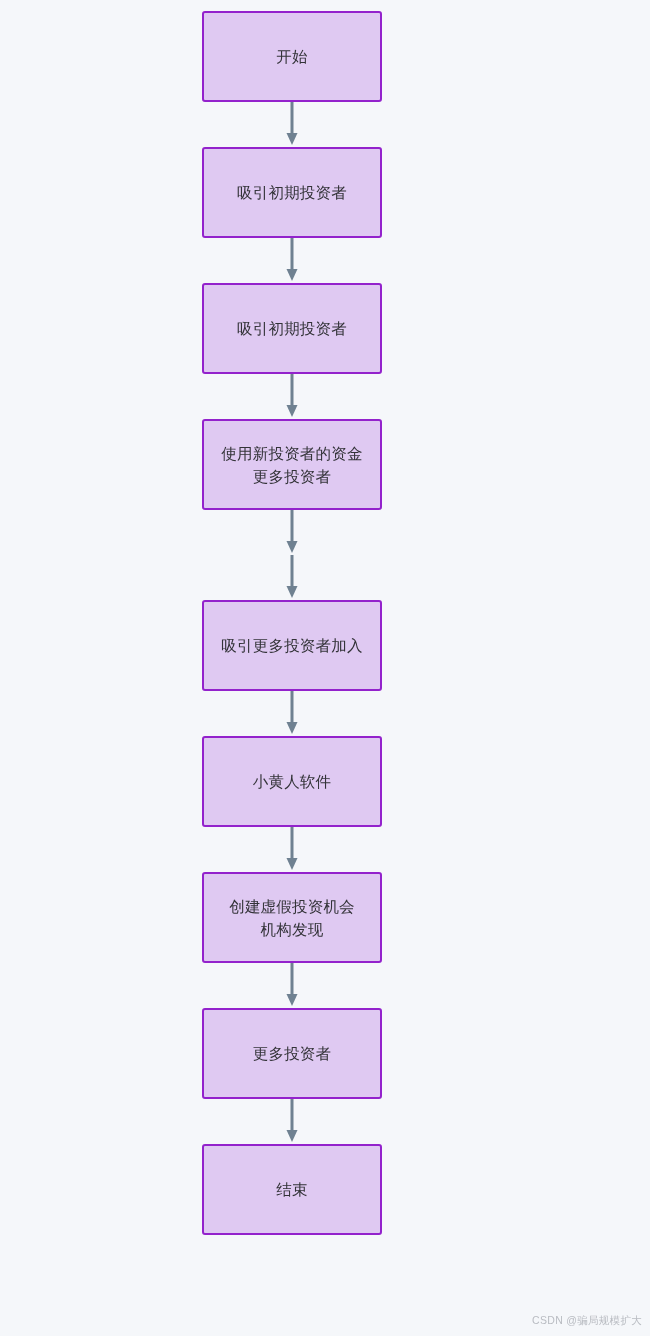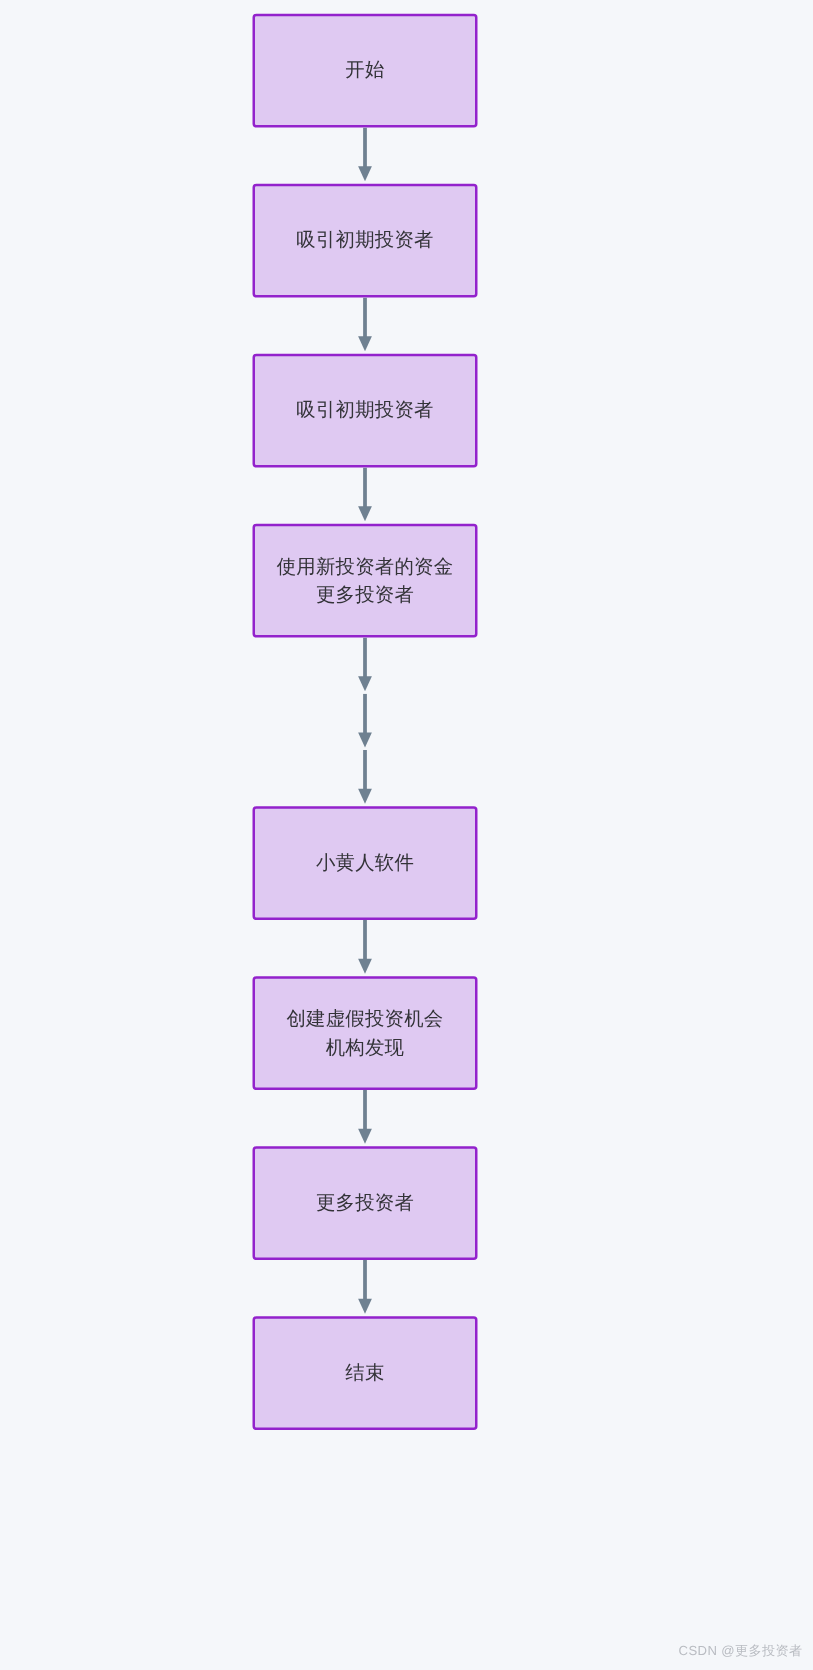--- a/index.html
+++ b/index.html
@@ -93,20 +93,21 @@
     <line x1="10" y1="0" x2="10" y2="33" stroke="#6f8191" stroke-width="3"></line>
     <path d="M10 43 L4.5 31 L15.5 31 Z" fill="#6f8191"></path>
   </svg>
 
 
   <svg class="edge" viewBox="0 0 20 45">
     <line x1="10" y1="0" x2="10" y2="33" stroke="#6f8191" stroke-width="3"></line>
     <path d="M10 43 L4.5 31 L15.5 31 Z" fill="#6f8191"></path>
   </svg>
 
+  <div class="node">吸引更多投资者加入</div>
 
   <svg class="edge" viewBox="0 0 20 45">
     <line x1="10" y1="0" x2="10" y2="33" stroke="#6f8191" stroke-width="3"></line>
     <path d="M10 43 L4.5 31 L15.5 31 Z" fill="#6f8191"></path>
   </svg>
 
   <div class="node">小黄人软件</div>
 
   <svg class="edge" viewBox="0 0 20 45">
     <line x1="10" y1="0" x2="10" y2="33" stroke="#6f8191" stroke-width="3"></line>
@@ -125,13 +126,13 @@
 
   <svg class="edge" viewBox="0 0 20 45">
     <line x1="10" y1="0" x2="10" y2="33" stroke="#6f8191" stroke-width="3"></line>
     <path d="M10 43 L4.5 31 L15.5 31 Z" fill="#6f8191"></path>
   </svg>
 
   <div class="node">结束</div>
 
 </div>
 
-<div class="watermark">CSDN @更多投资者</div>
+<div class="watermark">CSDN @骗局规模扩大</div>
 
 </body></html>

